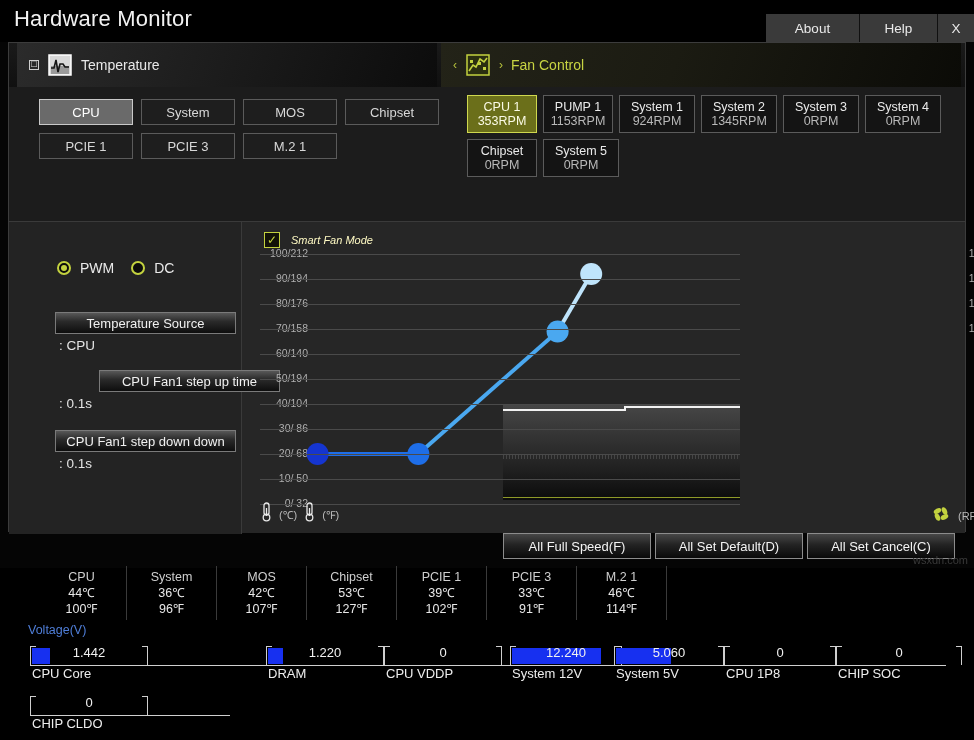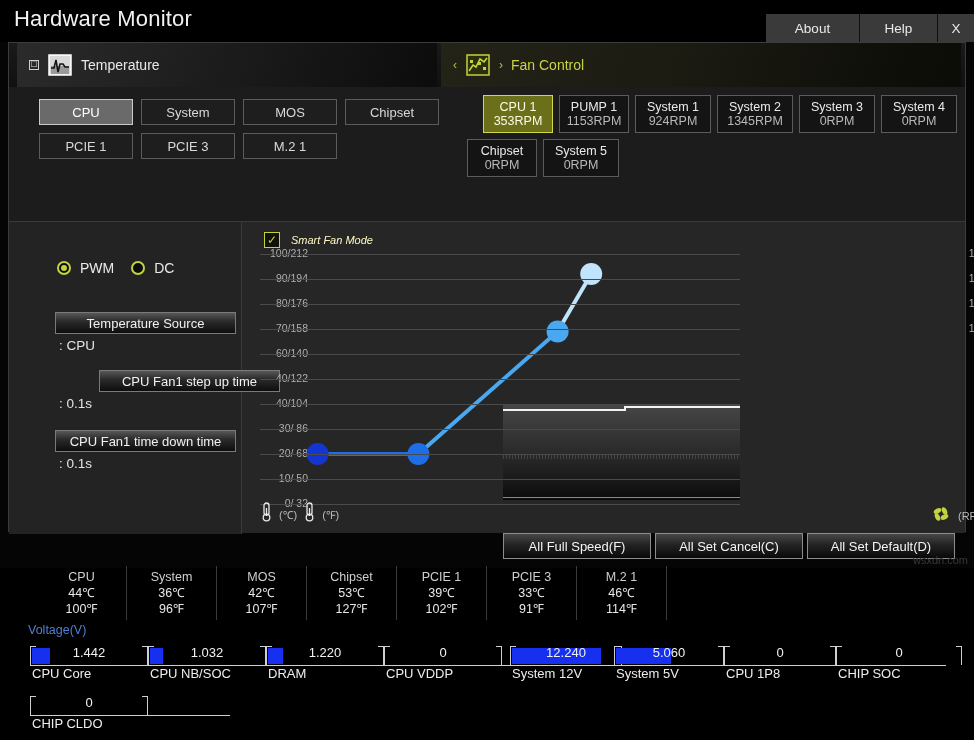--- a/index.html
+++ b/index.html
@@ -283,21 +283,21 @@
       <div class="selbtn wide">System</div>
       <div class="selbtn wide">MOS</div>
       <div class="selbtn wide">Chipset</div>
     </div>
     <div class="btnrow" style="left:30px; top:90px;">
       <div class="selbtn wide">PCIE 1</div>
       <div class="selbtn wide">PCIE 3</div>
       <div class="selbtn wide">M.2 1</div>
     </div>
 
-    <div class="btnrow" style="left:458px; top:52px; gap:6px;margin-left:16px;">
+    <div class="btnrow" style="left:458px; top:52px; gap:6px;">
       <div class="fanbtn active">
         <span class="n">CPU 1</span>
         <span class="v">353RPM</span>
       </div>
       <div class="fanbtn">
         <span class="n">PUMP 1</span>
         <span class="v">1153RPM</span>
       </div>
       <div class="fanbtn" style="width:76px">
         <span class="n">System 1</span>
@@ -338,37 +338,37 @@
           <span class="radio" style="margin-left:8px"></span>
           <span>DC</span>
         </div>
 
         <div class="fieldbtn" style="top:90px;">Temperature Source</div>
         <div class="fieldval" style="top:116px;">: CPU</div>
 
         <div class="fieldbtn" style="top:148px;margin-left:44px;">CPU Fan1 step up time</div>
         <div class="fieldval" style="top:174px;">: 0.1s</div>
 
-        <div class="fieldbtn" style="top:208px;">CPU Fan1 time down time</div>
+        <div class="fieldbtn" style="top:208px;">CPU Fan1 step down down</div>
         <div class="fieldval" style="top:234px;">: 0.1s</div>
       </div>
 
       <div class="chartzone">
         <div class="smartrow">
           <span class="chkbox">✓</span>
           <span class="smartlabel">Smart Fan Mode</span>
         </div>
 
         <div class="ylabels-l" id="yl">
             <div style="top: -7px;">100/212</div>
             <div style="top: 18px;">90/194</div>
             <div style="top: 43px;">80/176</div>
             <div style="top: 68px;">70/158</div>
             <div style="top: 93px;">60/140</div>
-            <div style="top: 118px;">40/122</div>
+            <div style="top: 118px;">50/194</div>
             <div style="top: 143px;">40/104</div>
             <div style="top: 168px;">30/ 86</div>
             <div style="top: 193px;">20/ 68</div>
             <div style="top: 218px;">10/ 50</div>
             <div style="top: 243px;">0/ 32</div>
           </div>
         <div class="ylabels-r" id="yr">
             <div style="top: -7px;">15000</div>
             <div style="top: 18px;">13500</div>
             <div style="top: 43px;">12000</div>
@@ -444,22 +444,22 @@
             </svg>
           </span>
           <span class="u">(RPM)</span>
         </div>
       </div>
     </div>
   </div>
 
   <div class="actions">
     <div class="actbtn">All Full Speed(F)</div>
+    <div class="actbtn">All Set Default(D)</div>
     <div class="actbtn">All Set Cancel(C)</div>
-    <div class="actbtn">All Set Default(D)</div>
   </div>
 
   <div class="tempsum" id="tempsum">
     <div class="ts-spacer"></div>
   <div class="tscell">
         <div class="nm">CPU</div>
         <div class="c">44℃</div>
         <div class="f">100℉</div>
       </div>
       <div class="tscell">
@@ -497,27 +497,20 @@
   <div class="volt-title">Voltage(V)</div>
   <div class="voltrow1" id="vrow1">
     <div class="vline"></div>
   <div class="vcell" style="left: 0px; width: 118px;">
         <div class="vtick-l"></div>
         <div class="vtick-r"></div>
         <div class="vbar" style="width: 18.24px;"></div>
         <div class="vval">1.442</div>
         <div class="vname">CPU Core</div>
       </div>
-      <div class="vcell" style="left: 118px; width: 118px;">
-        <div class="vtick-l"></div>
-        <div class="vtick-r"></div>
-        <div class="vbar" style="width: 12.54px;"></div>
-        <div class="vval">1.032</div>
-        <div class="vname">CPU NB/SOC</div>
-      </div>
       <div class="vcell" style="left: 236px; width: 118px;">
         <div class="vtick-l"></div>
         <div class="vtick-r"></div>
         <div class="vbar" style="width: 14.82px;"></div>
         <div class="vval">1.220</div>
         <div class="vname">DRAM</div>
       </div>
       <div class="vcell" style="left: 354px; width: 118px;">
         <div class="vtick-l"></div>
         <div class="vtick-r"></div>

